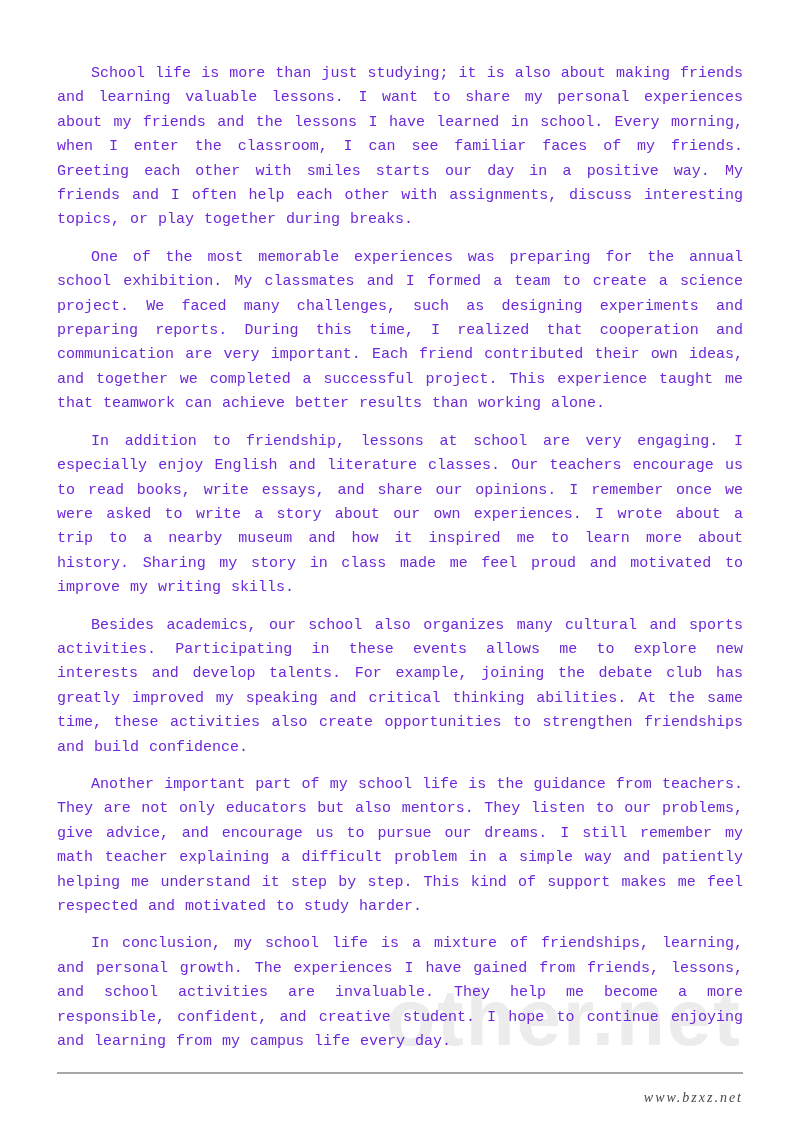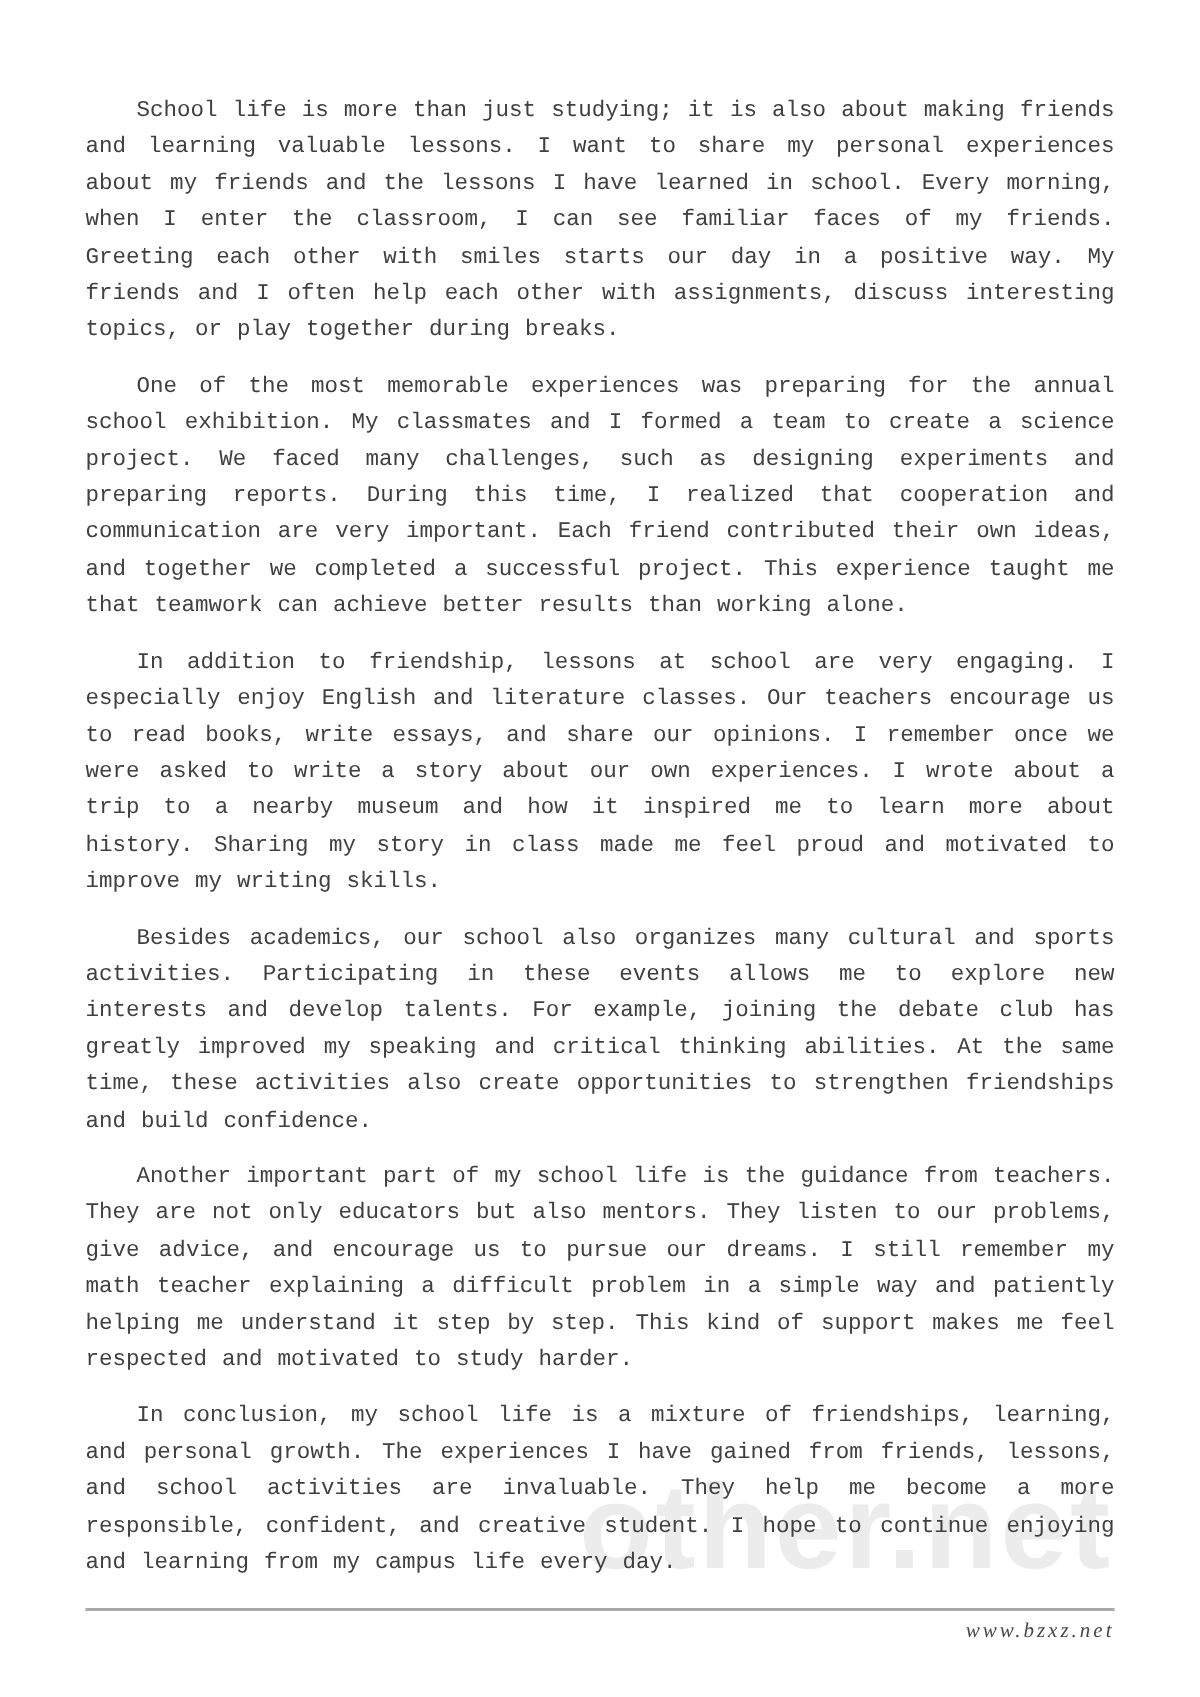--- a/index.html
+++ b/index.html
@@ -33,21 +33,21 @@
     line-height: 30px;
   }
   .essay p {
     margin: 0 0 13px 0;
     font-size: 15px;
     line-height: 24.4px;
     text-align: justify;
     text-indent: 34px;
     letter-spacing: 0px;
     word-spacing: 1px;
-    color: #404040;
+    color: #6d28d9;
   }
   .essay p:last-child {
     margin-bottom: 1px;
   }
   .watermark {
     position: absolute;
     top: 978px;
     right: 58px;
     font-family: "Liberation Sans", "DejaVu Sans", sans-serif;
     font-weight: bold;
@@ -63,21 +63,21 @@
     left: 57px;
     right: 57px;
     top: 1072px;
   }
   .footer-rule {
     border: none;
     border-top: 2px solid #a8a8a8;
     margin: 0;
   }
   .footer-site {
-    margin-top: 6px;
+    margin-top: 16px;
     text-align: right;
     font-family: "Liberation Serif", "DejaVu Serif", serif;
     font-style: italic;
     font-size: 14px;
     letter-spacing: 2px;
     color: #474747;
   }
 </style>
 </head>
 <body>

